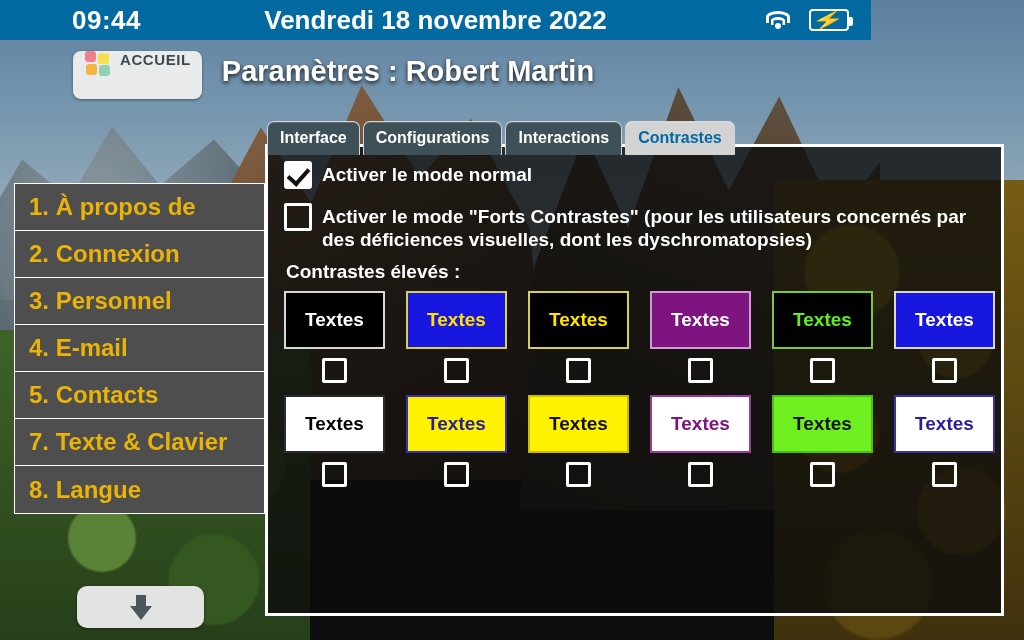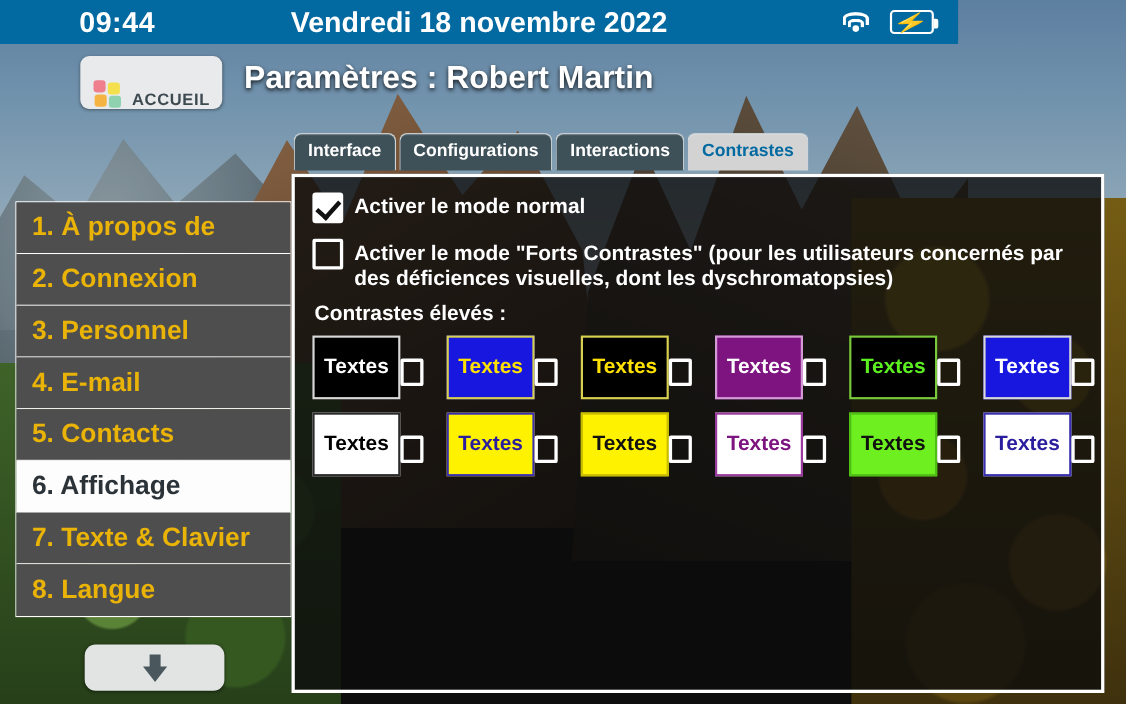--- a/index.html
+++ b/index.html
@@ -91,21 +91,21 @@
   .battery::after {
     content:""; position:absolute; right:-6px; top:6px;
     width:4px; height:9px; background:#fff; border-radius:0 2px 2px 0;
   }
   .bolt { color:#ffe000; font-size:17px; line-height:1; transform:scaleX(1.6); }
 
   
   .home-button {
     position:absolute; left:73px; top:51px; width:129px; height:48px; z-index:10;
     background:#e8eaec; border-radius:8px;
-    display:flex; align-items:flex-end; gap:9px; padding-left:12px;
+    display:flex; align-items:flex-start; gap:9px; padding-left:12px;
     box-shadow:0 1px 3px rgba(0,0,0,.4);
     cursor:pointer;
   }
   .home-icon { width:26px; height:26px; position:relative; }
   .home-icon span { position:absolute; width:11px; height:11px; border-radius:3px; }
   .home-icon span:nth-child(1){ left:0;  top:0;  background:#f07f8e; }
   .home-icon span:nth-child(2){ left:13px; top:2px; background:#f4e04d; }
   .home-icon span:nth-child(3){ left:1px; top:13px; background:#f5b342; }
   .home-icon span:nth-child(4){ left:14px;top:14px; background:#8fd2b0; }
   .home-label { font-size:15px; font-weight:bold; color:#3d4a50; letter-spacing:.6px; }
@@ -159,21 +159,21 @@
     border-radius:7px 7px 0 0;
     padding:7px 12px 8px;
     font-size:16px; font-weight:bold;
     cursor:pointer;
     box-shadow:inset 0 1px 0 rgba(255,255,255,.18);
   }
   .tab.active { background:#d3d3d3; color:#0369a1; }
 
   
   .panel {
-    position:absolute; left:265px; top:158px; width:739px; height:472px; z-index:11;
+    position:absolute; left:265px; top:144px; width:739px; height:472px; z-index:11;
     background:rgba(12,12,12,.80);
     border:3px solid #fff;
   }
   .panel-inner { padding:14px 16px 0 16px; }
 
   .chk-row { display:flex; align-items:flex-start; gap:10px; margin-bottom:6px; }
   .checkbox {
     flex:none; width:28px; height:28px; background:#fff;
     border-radius:3px; position:relative; cursor:pointer;
   }
@@ -184,21 +184,21 @@
   }
   .checkbox.hollow { background:transparent; border:3px solid #fff; border-radius:2px; }
   .chk-label { color:#fff; font-size:19px; font-weight:bold; line-height:1.22; padding-top:2px; }
 
   .section-label {
     color:#fff; font-size:19px; font-weight:bold; margin:10px 0 8px 2px;
   }
 
   .swatch-grid { display:flex; flex-direction:column; gap:12px; }
   .swatch-row { display:flex; gap:21px; }
-  .swatch-cell { width:101px; display:flex; flex-direction:row; align-items:center; }
+  .swatch-cell { width:101px; display:flex; flex-direction:column; align-items:center; }
   .swatch {
     width:101px; height:58px;
     display:flex; align-items:center; justify-content:center;
     font-size:19px; font-weight:bold;
     border:2px solid #fff;
     cursor:pointer;
   }
   .swatch-chk {
     margin-top:9px; width:25px; height:25px;
     border:3px solid #fff; background:transparent; border-radius:2px;
@@ -253,23 +253,20 @@
     </div>
     <div class="side-item">
       <span>3. Personnel</span>
     </div>
     <div class="side-item">
       <span>4. E-mail</span>
     </div>
     <div class="side-item">
       <span>5. Contacts</span>
     </div>
-    <div class="side-item active">
-      <span>6. Affichage</span>
-    </div>
     <div class="side-item">
       <span>7. Texte &amp; Clavier</span>
     </div>
     <div class="side-item">
       <span>8. Langue</span>
     </div>
   </div>
 
 <div class="scroll-down">
   <div class="arrow-down">

